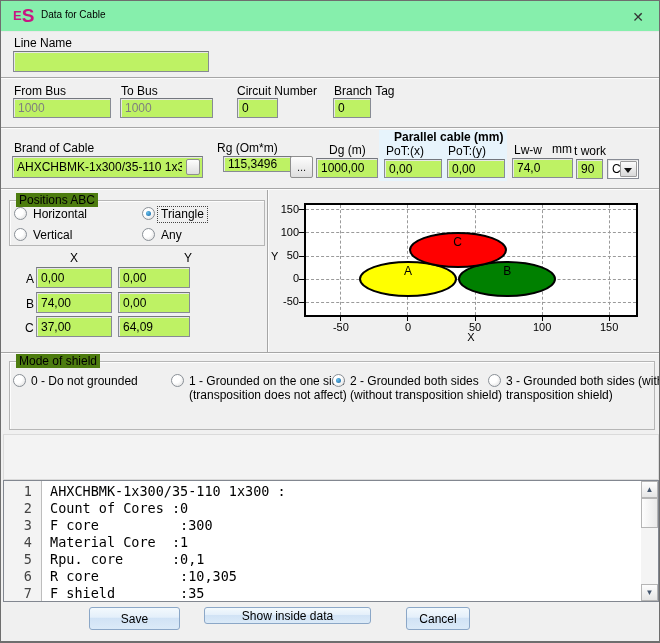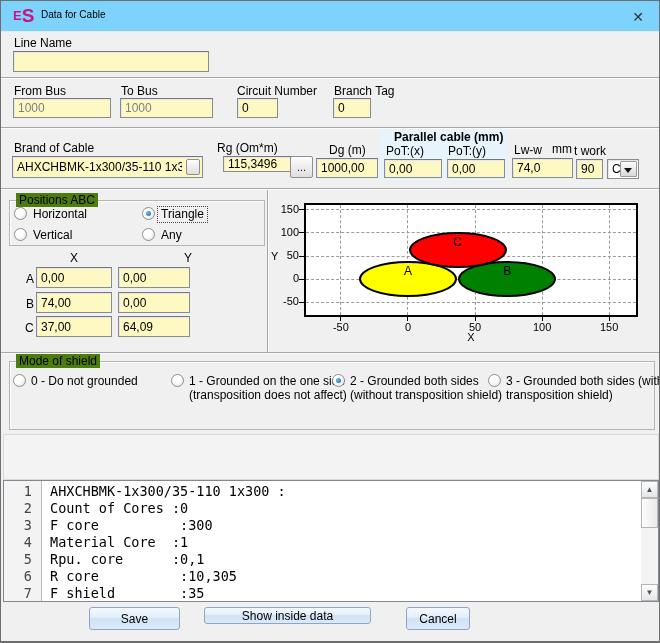--- a/index.html
+++ b/index.html
@@ -1,24 +1,24 @@
 <!DOCTYPE html>
 <html><head>
 <meta charset="utf-8">
 <style>
   html,body{margin:0;padding:0;background:#c9c9c9;}
   .dlg{position:relative;width:660px;height:643px;box-sizing:border-box;background:#f0f0f0;
        border:1px solid #6e6e6e;border-bottom-width:2px;overflow:hidden;
        font-family:"Liberation Sans",sans-serif;font-size:12px;color:#000;}
   .lbl{position:absolute;white-space:nowrap;font-size:12px;line-height:13px;}
-  .txt{position:absolute;box-sizing:border-box;background:#fef9c3;border:1px solid #878b94;
+  .txt{position:absolute;box-sizing:border-box;background:#bef264;border:1px solid #878b94;
        border-top-color:#74777e;box-shadow:inset 1px 1px 0 #e7e7e7;
        font-family:"Liberation Sans",sans-serif;font-size:12px;padding:2px 4px;color:#000;outline:none;}
   .gray{color:#7f7f7f;}
-  .titlebar{position:absolute;left:0;top:0;width:658px;height:30px;background:#7dd3fc;border-bottom:1px solid #e9e9e9;}
+  .titlebar{position:absolute;left:0;top:0;width:658px;height:30px;background:#86efac;border-bottom:1px solid #e9e9e9;}
   .logo{position:absolute;left:12px;top:4px;color:#c81582;font-weight:bold;}
   .logo .e{font-size:13px;vertical-align:2px;}
   .logo .s{font-size:19px;letter-spacing:0;}
   .wtitle{position:absolute;left:40px;top:8px;font-size:10px;}
   .close{position:absolute;left:624px;top:3px;width:26px;height:24px;text-align:center;
          font-size:14px;line-height:24px;color:#333;cursor:pointer;background:transparent;border:none;}
   .hdiv{position:absolute;left:0;width:658px;height:0;border-top:1px solid #a6a6a6;border-bottom:1px solid #fcfcfc;}
   .vdiv{position:absolute;width:0;border-left:1px solid #a6a6a6;border-right:1px solid #fcfcfc;}
   .rbtn{position:absolute;box-sizing:border-box;border:1px solid #8f8f8f;border-radius:2px;
         background:linear-gradient(#fdfdfd,#dfdfdf);font-size:11px;line-height:10px;text-align:center;color:#222;padding:0;}

